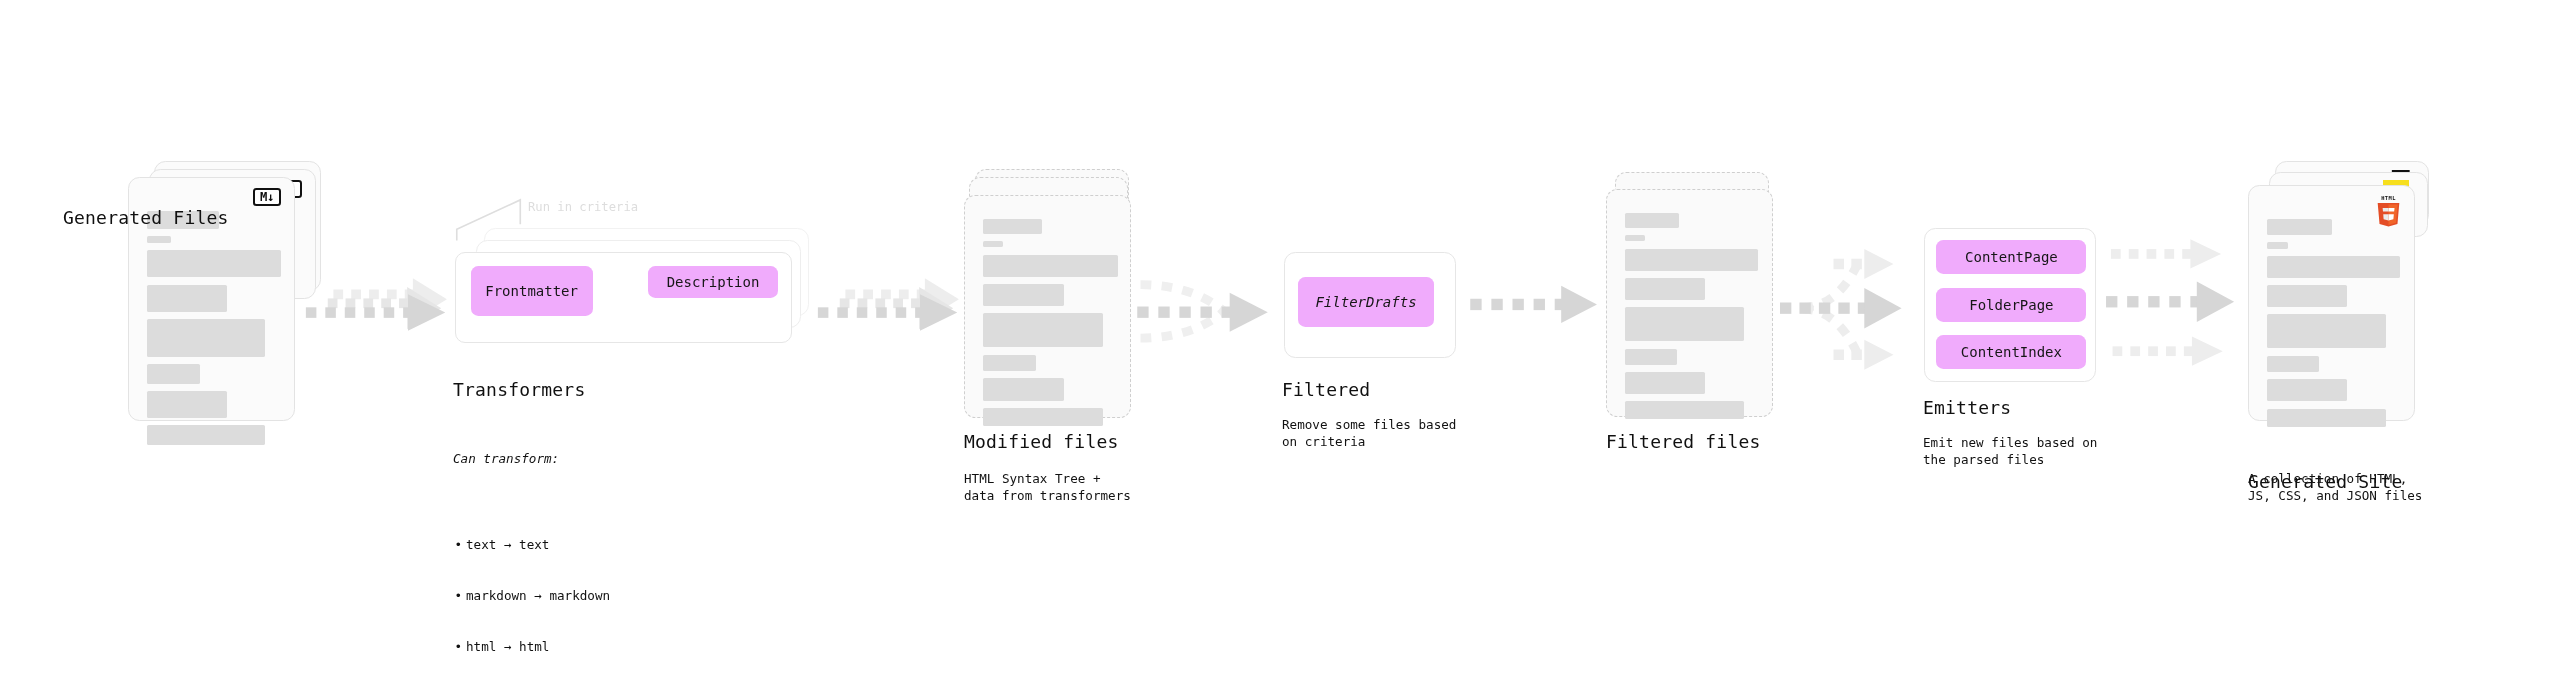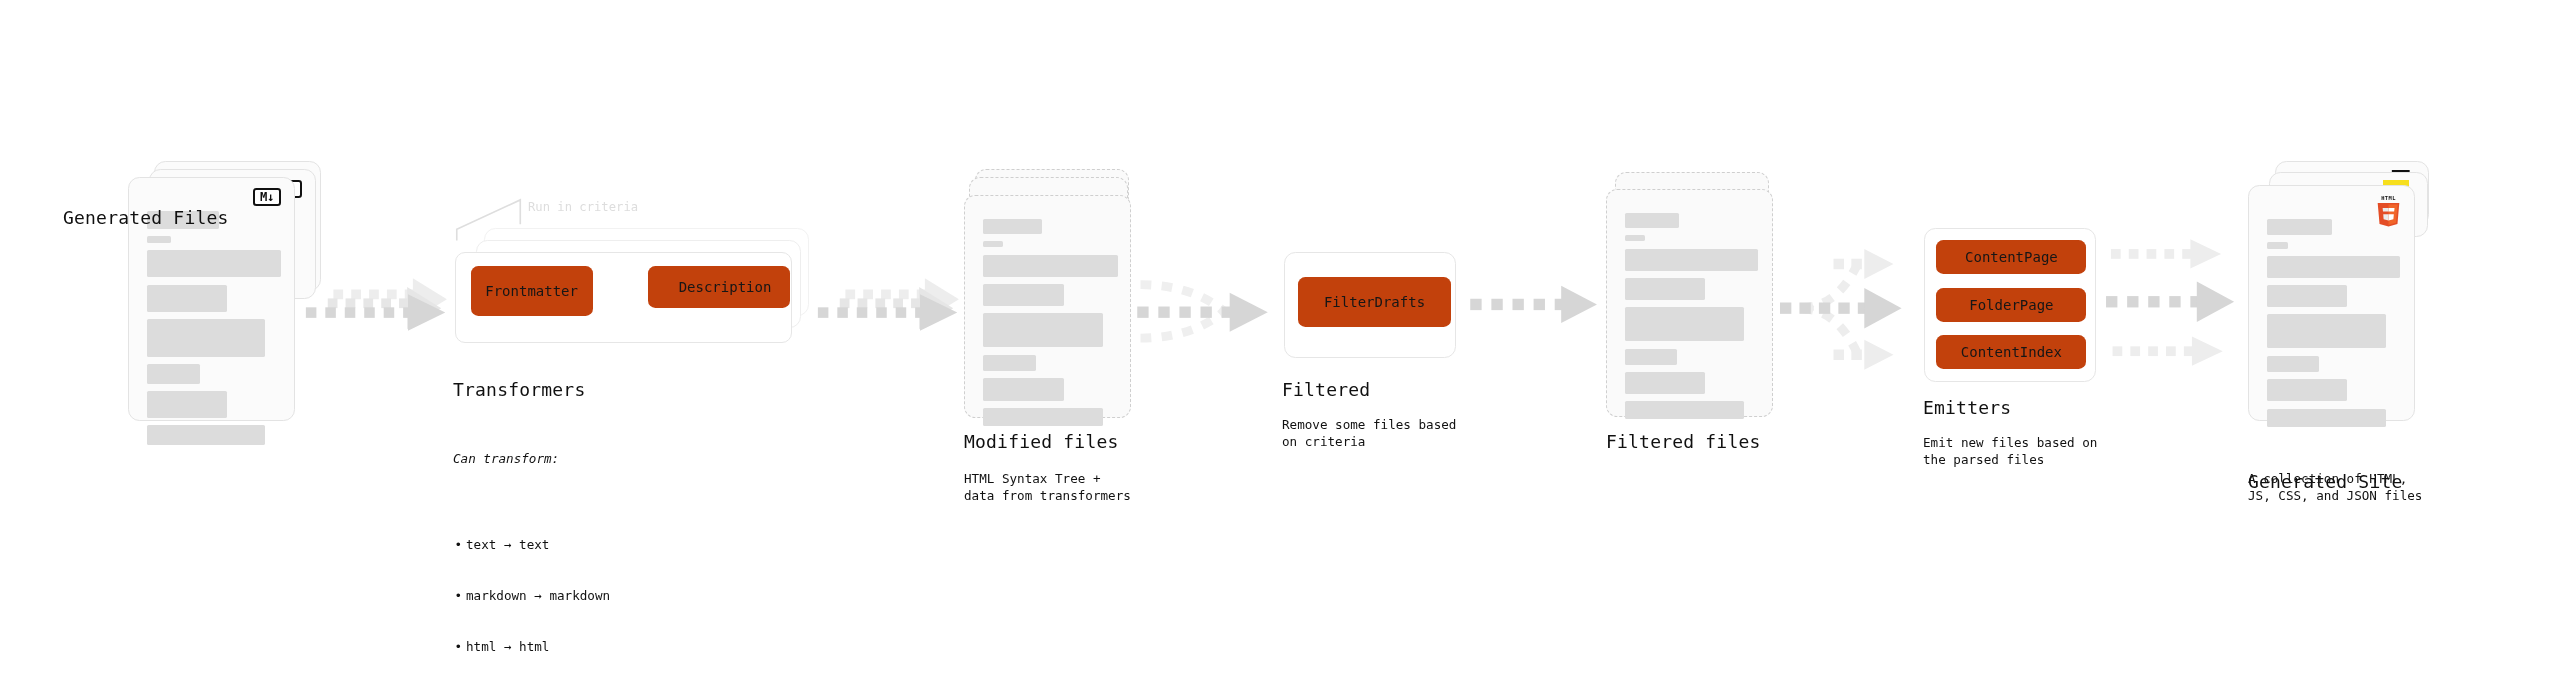--- a/index.html
+++ b/index.html
@@ -94,21 +94,21 @@
   
   .procbox {
     position: absolute;
     border: 1.6px solid #e6e6e6;
     border-radius: 11.4px;
     background: #ffffff;
     box-sizing: border-box;
   }
   .pill {
     position: absolute;
-    background: #c2410c;
+    background: #f0abfc;
     border-radius: 7.3px;
     display: flex;
     align-items: center;
     justify-content: center;
     color: #161616;
     font-size: 14px;
     white-space: nowrap;
   }
 
   
@@ -238,21 +238,21 @@
           <path d="M38 19 L47 24 L38 29" fill="#e2e2e2" stroke="none"></path>
       </g>
       <g stroke="#d6d6d6" stroke-width="2.5" fill="none">
         <path d="M2 42 L48 42"></path>
           <path d="M42 36 L53 42 L42 48" fill="#d6d6d6" stroke="none"></path>
       </g>
     </svg>
 
     <div class="procbox" style="left:455px; top:252px; width:337px; height:91px;border-radius:10px;">
       <div class="pill" style="left:14.6px; top:13px; width:122px; height:50px;">Frontmatter</div>
-      <div class="pill" style="left:192px; top:13px; width:130px; height:42px;padding-left:12px;">Description</div>
+      <div class="pill" style="left:192px; top:13px; width:130px; height:32px;">Description</div>
     </div>
 
     <div class="caption-title" style="left:453px; top:379px;">Transformers</div>
 
     <div class="caption-sub" style="left:453px; top:416px;">
       <div class="sub-head">Can transform:</div>
       <ul>
         <li>text → text</li>
         <li>markdown → markdown</li>
         <li>html → html</li>
@@ -319,21 +319,21 @@
         <rect x="30" y="57" width="14" height="14"></rect>
       <rect x="56" y="57" width="14" height="14"></rect>
         <rect x="82" y="57" width="14" height="14"></rect>
       <rect x="108" y="57" width="14" height="14"></rect>
       <path d="M118 40 L165 64 L118 88 Z"></path>
     </g>
   </svg>
 
   <div class="node">
     <div class="procbox" style="left:1284px; top:252px; width:172px; height:106px;">
-      <div class="pill" style="left:13px; top:24.4px; width:153px; height:50px;">FilterDrafts</div>
+      <div class="pill" style="left:13px; top:24.4px; width:136px; height:50px;font-style:italic;">FilterDrafts</div>
     </div>
     <div class="caption-title" style="left:1282px; top:379px;">Filtered</div>
     <div class="caption-sub" style="left:1282px; top:416px;">Remove some files based
 on criteria</div>
   </div>
 
   <svg class="arrow" style="left:1467px; top:276px;" width="134" height="65" viewBox="0 0 165 80">
     <g fill="#d6d6d6">
       <rect x="4" y="28" width="14" height="14"></rect>
         <rect x="30" y="28" width="14" height="14"></rect>

